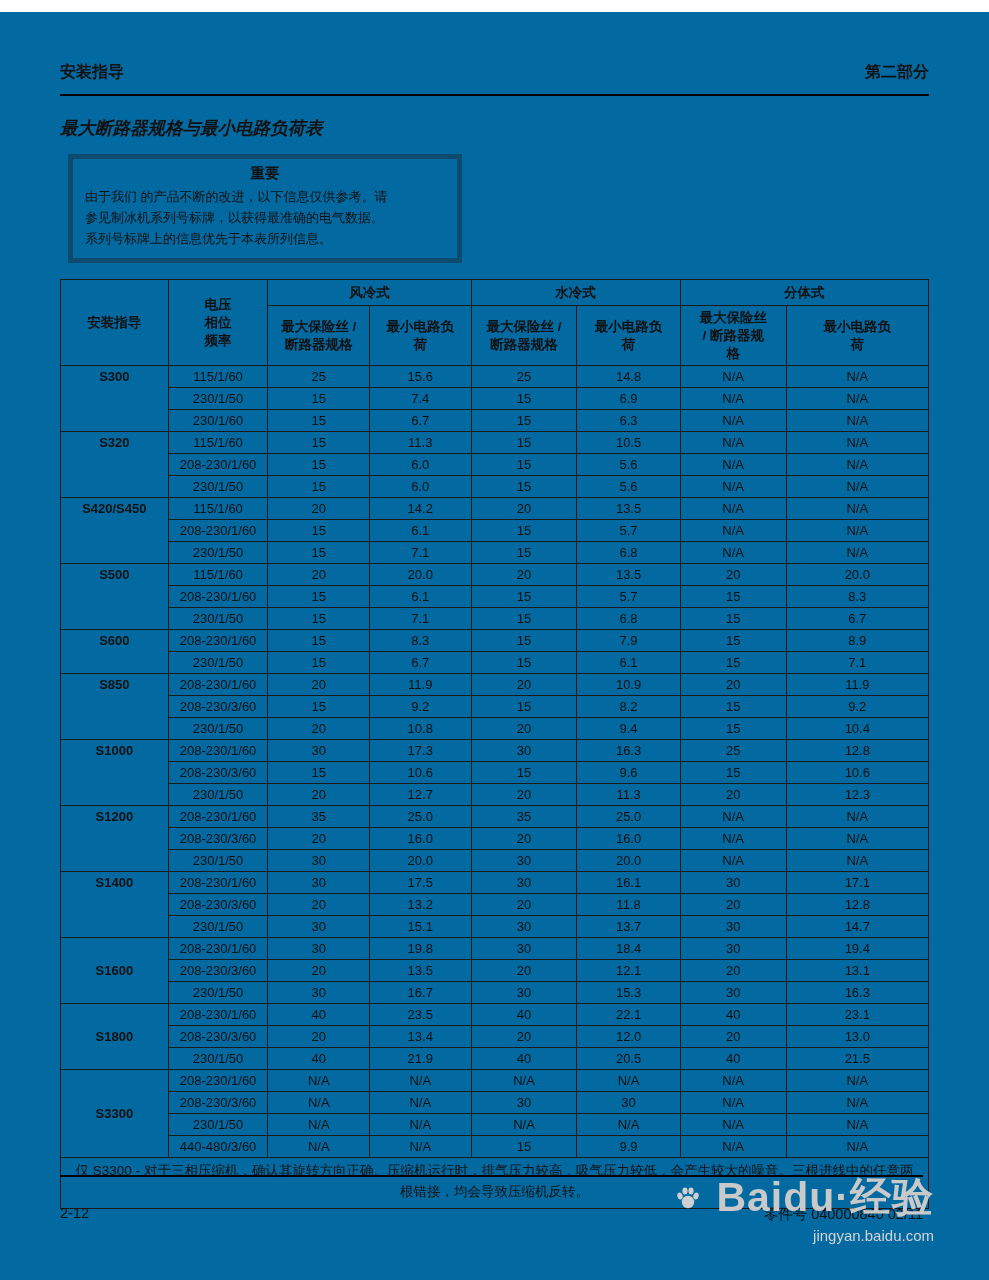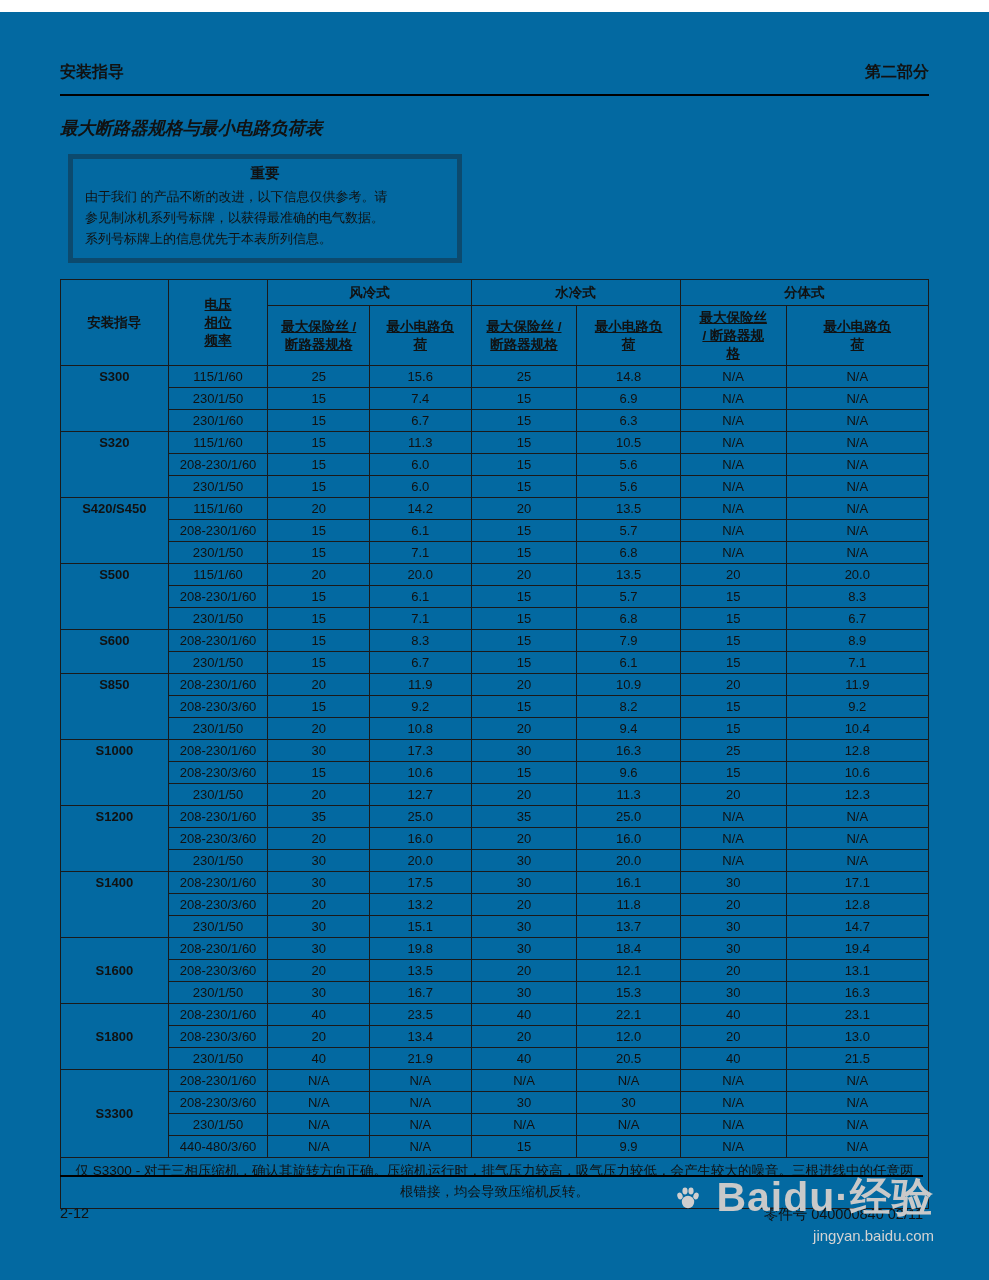--- a/index.html
+++ b/index.html
@@ -58,21 +58,21 @@
     text-align: center;
     vertical-align: middle;
   }
   .spec-table thead th {
     font-size: 13.5px;
     font-weight: bold;
     padding: 2px 2px;
   }
   .spec-table thead tr.group-row th { height: 26px; }
   .spec-table thead tr.sub-row th { height: 60px; }
-  .pre { white-space: pre-line; line-height: 1.35; text-decoration: underline; }
+  .pre { white-space: pre-line; line-height: 1.35; }
   .spec-table tbody td {
     font-size: 13px;
     height: 21px;
     line-height: 21px;
     padding: 0 2px;
     white-space: nowrap;
   }
   .spec-table tbody td.model { font-weight: bold; }
   .spec-table tbody td.model.top { vertical-align: top; }
   .spec-table tbody td.model.middle { vertical-align: middle; }

